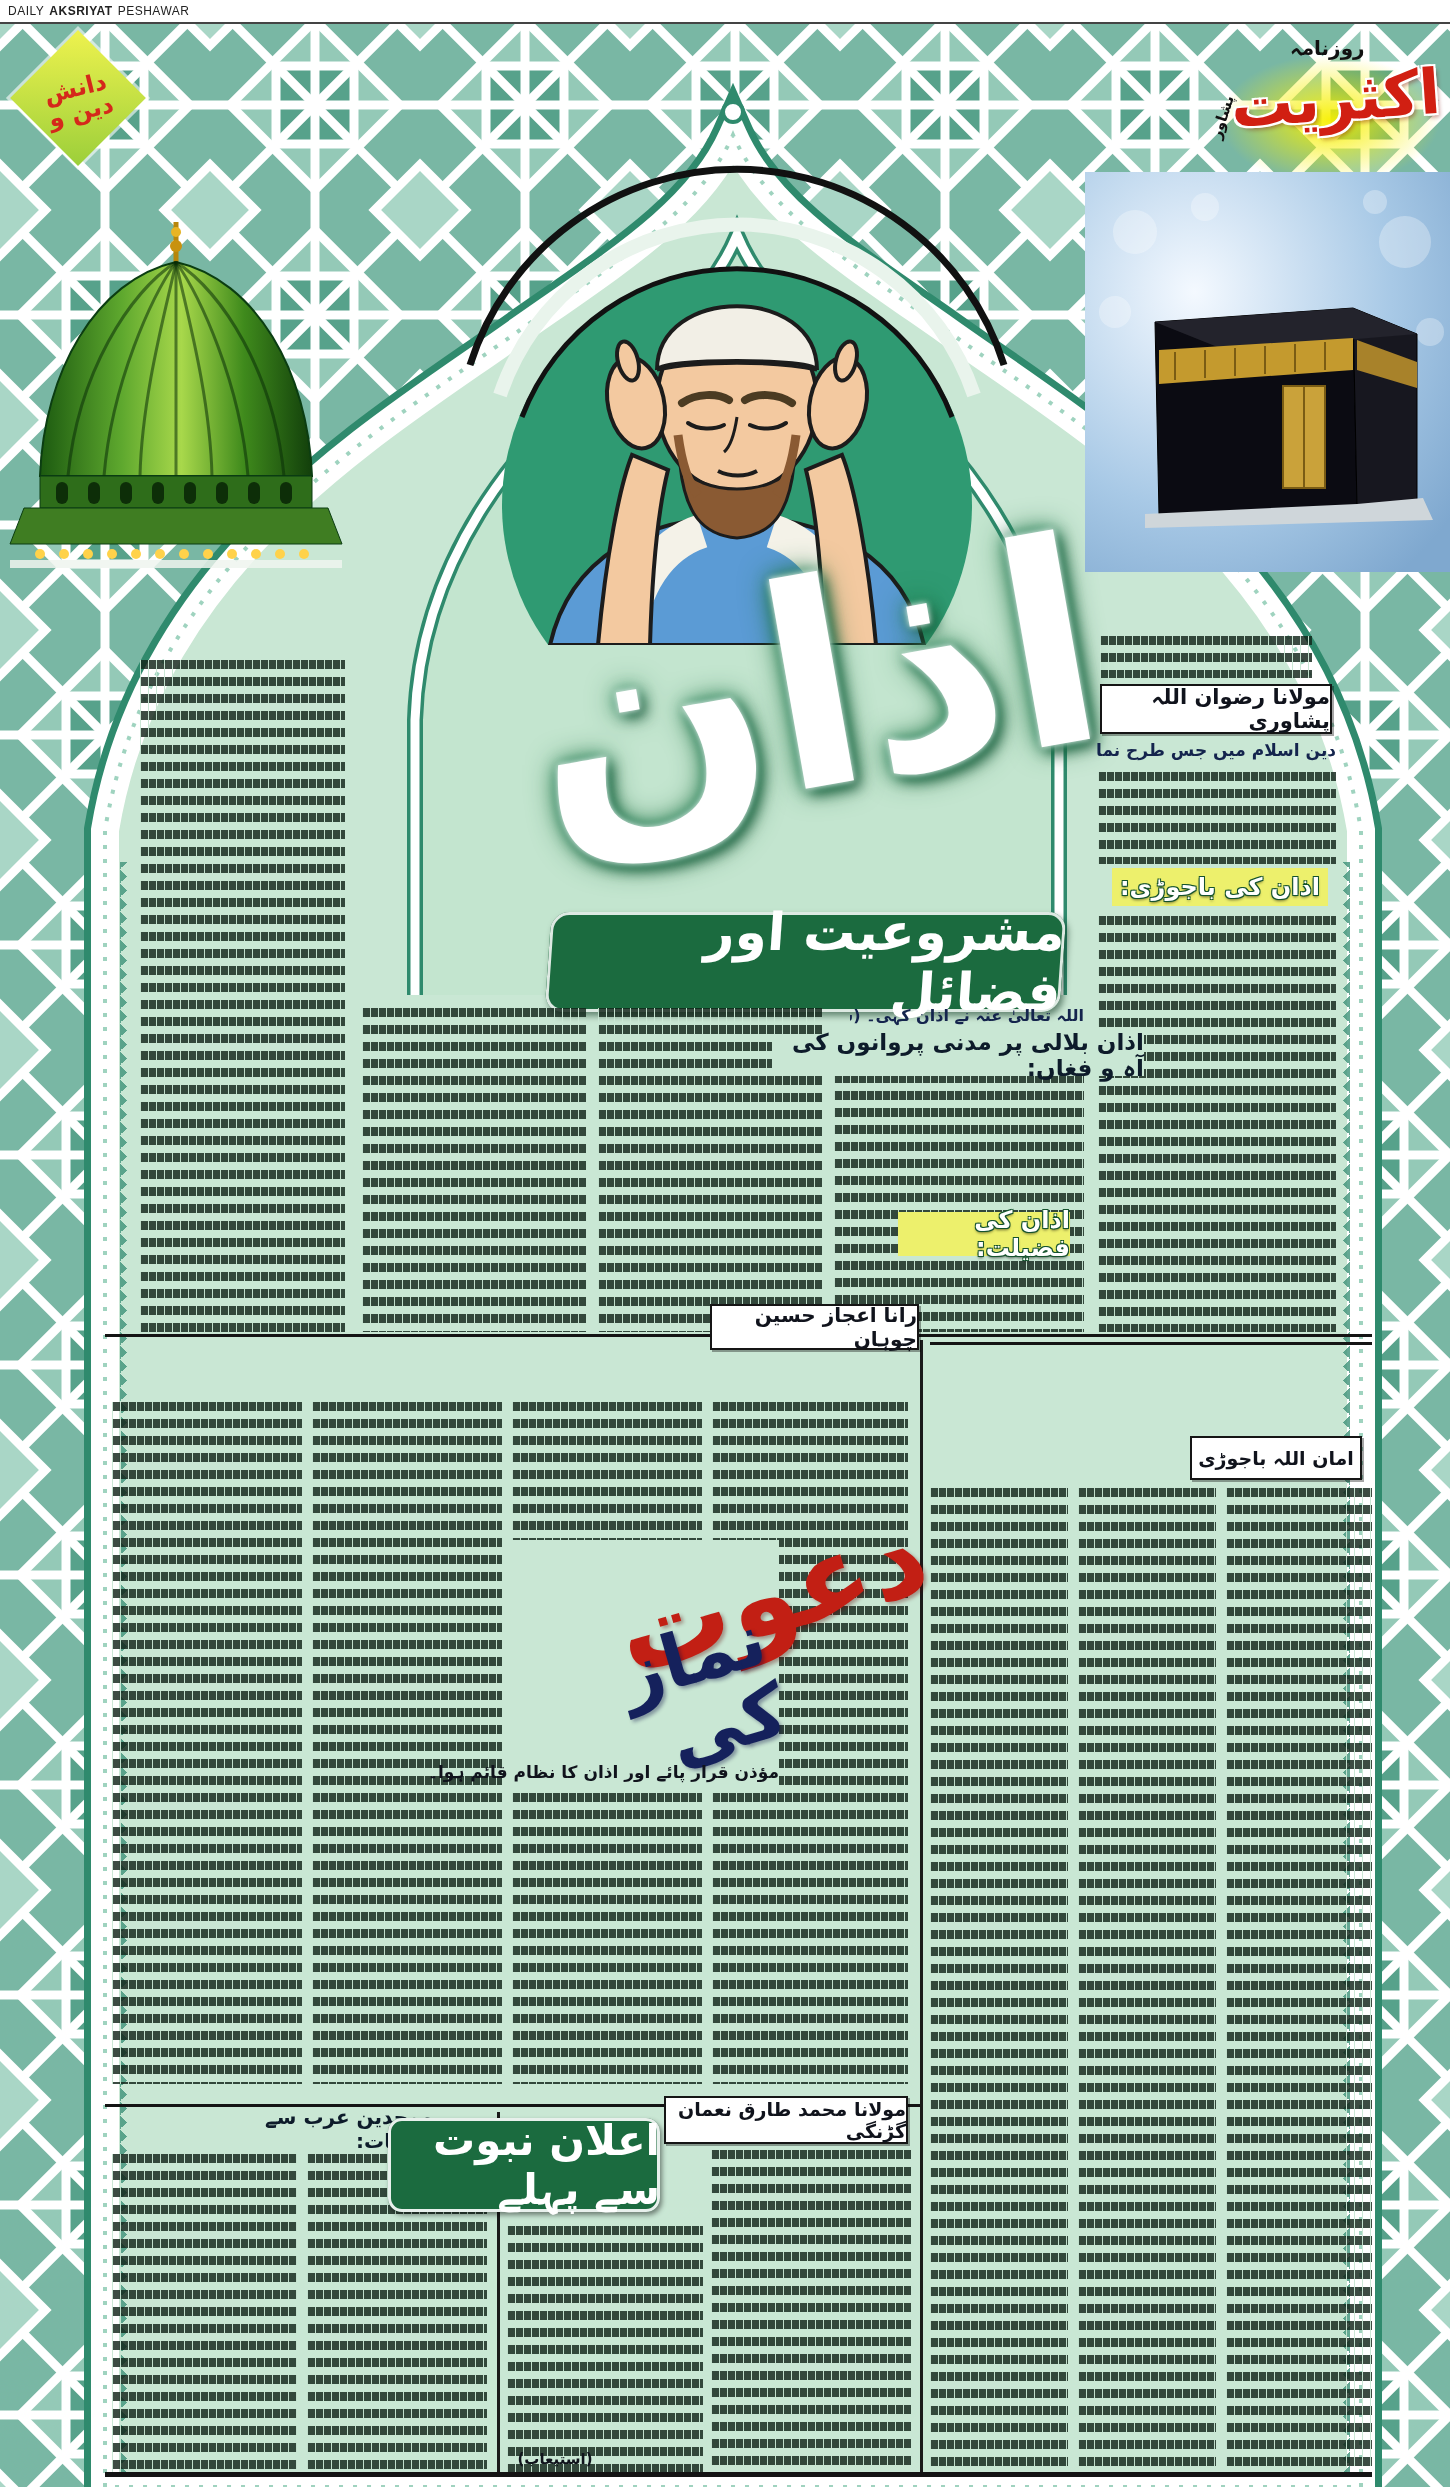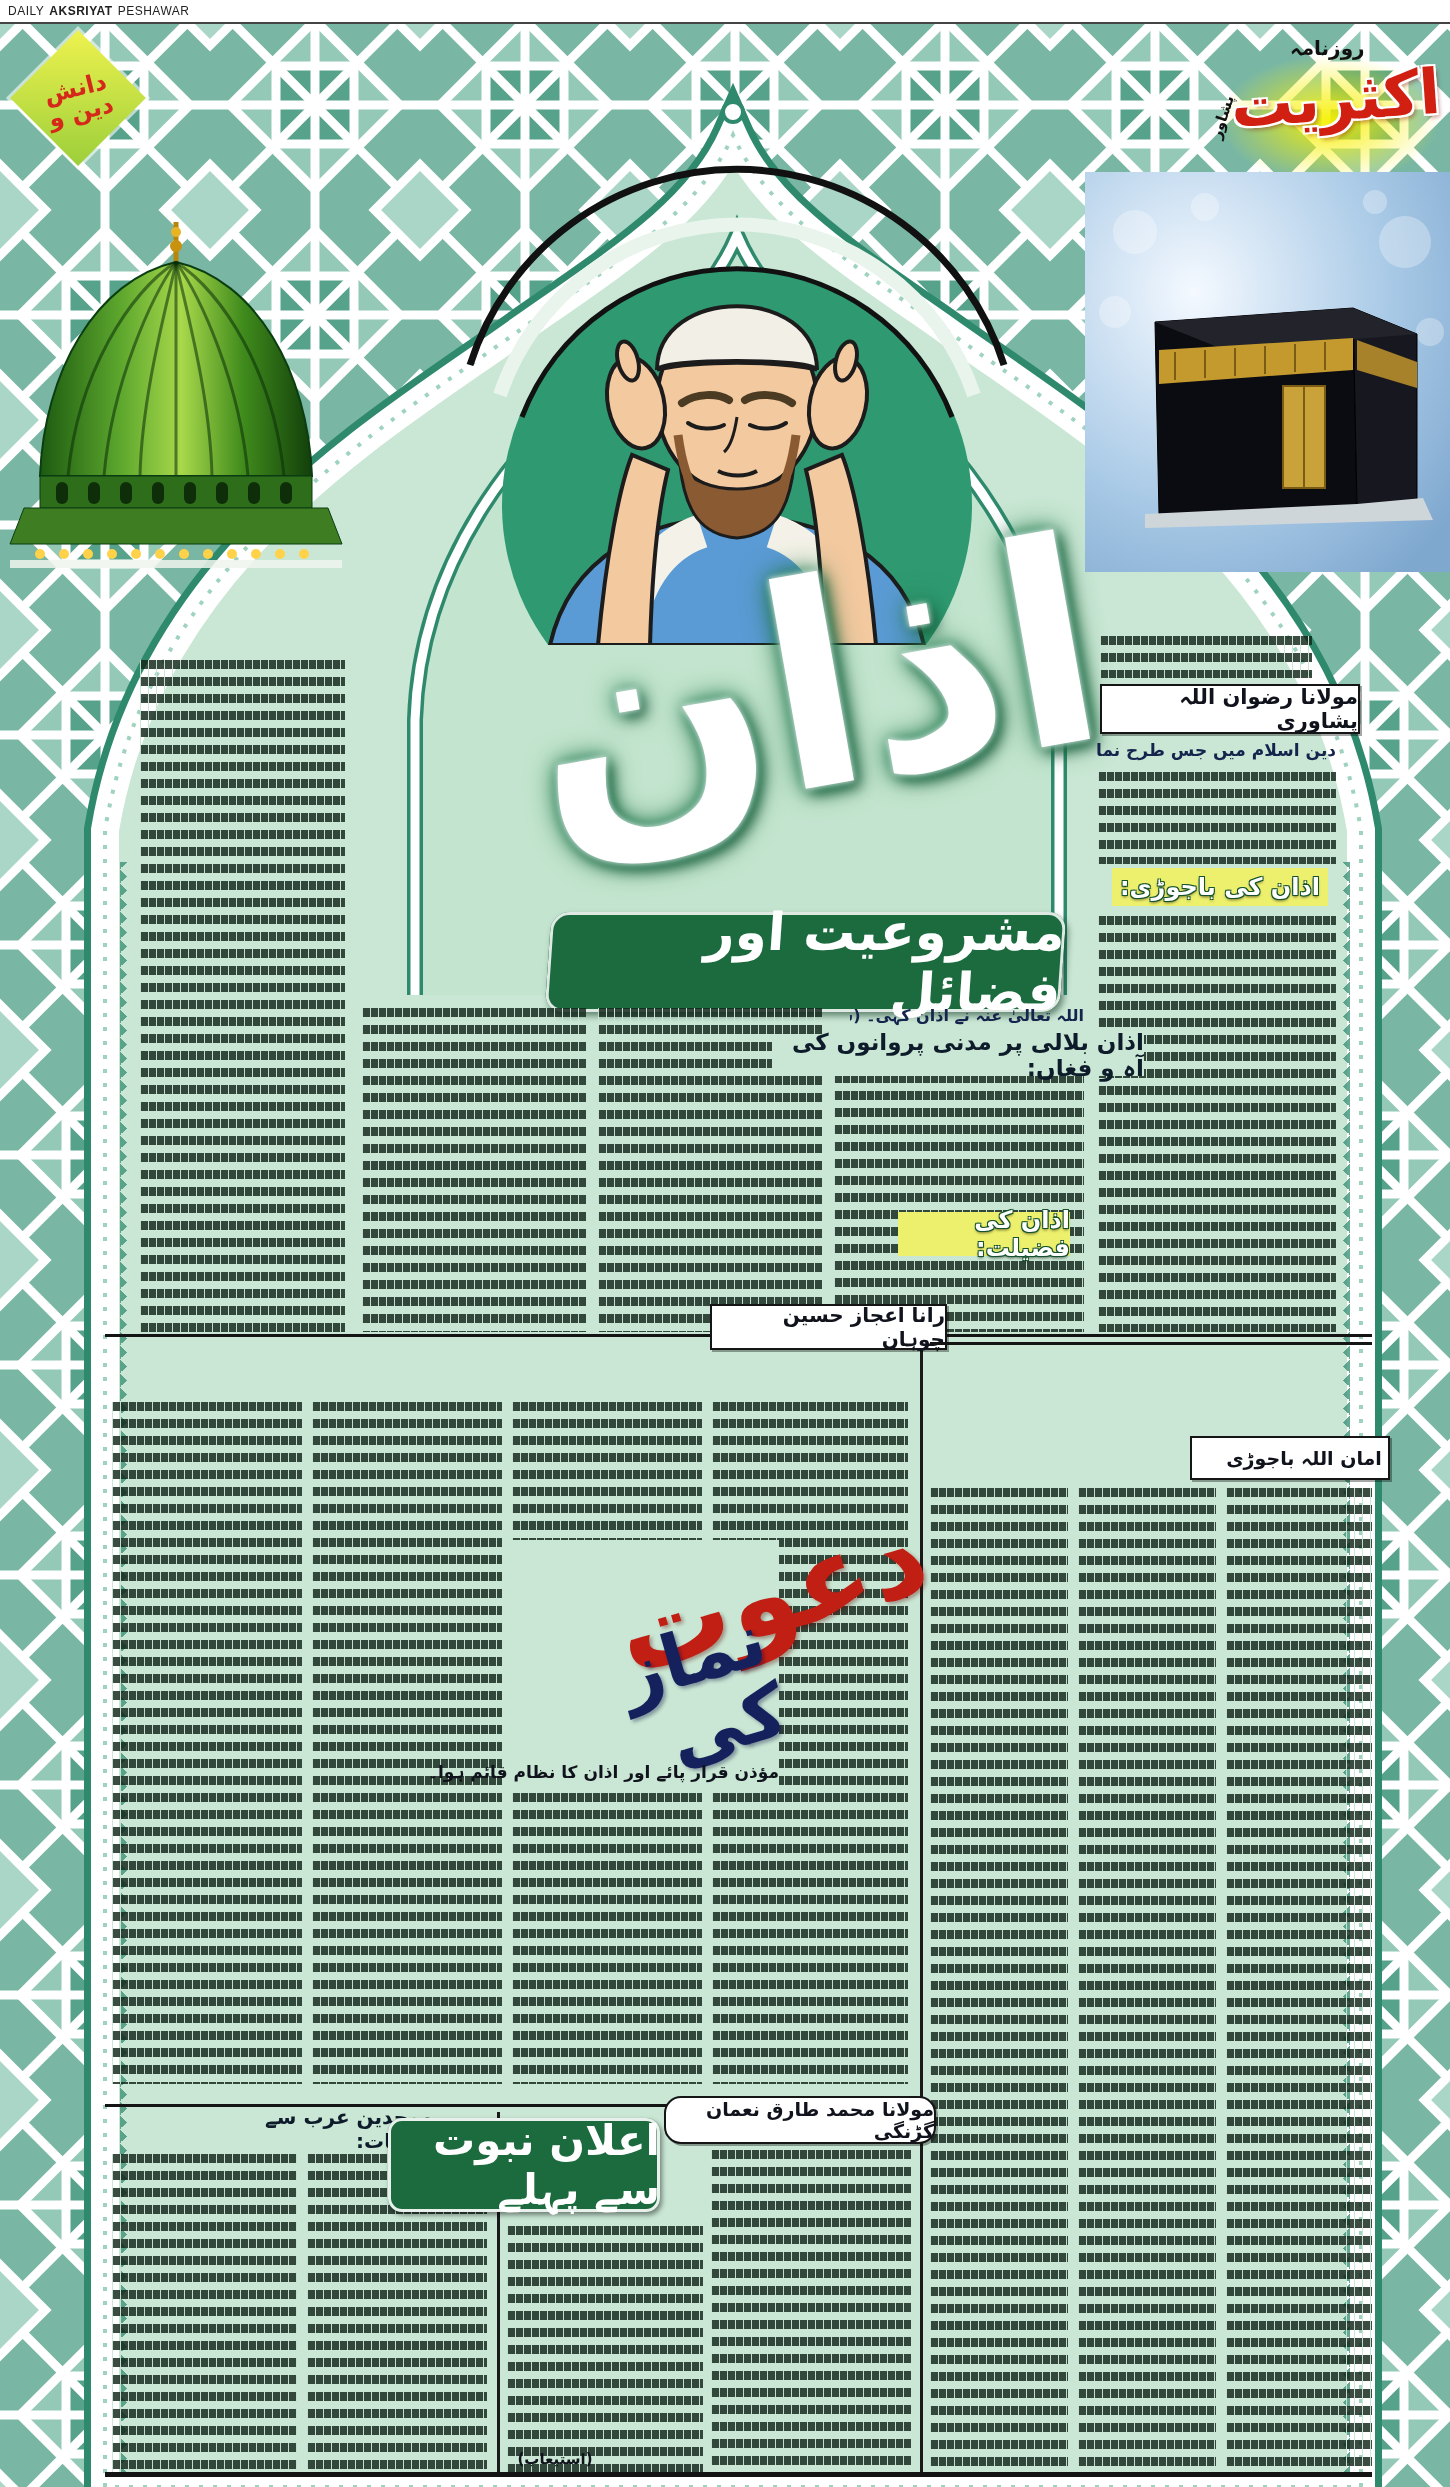--- a/index.html
+++ b/index.html
@@ -12,21 +12,21 @@
           display:flex;align-items:center;padding-left:8px;box-sizing:border-box;letter-spacing:.5px;}
   .header b{margin:0 5px;}
   
   .tcol{background-image:
       repeating-linear-gradient(to right, rgba(201,231,212,.95) 0 1px, transparent 1px 8px),
       repeating-linear-gradient(to bottom, rgba(17,36,25,.82) 0 9px, transparent 9px 17px);
       background-color:transparent;}
   .leadline{direction:rtl;text-align:right;font-weight:bold;color:#14244d;font-size:17px;
       white-space:nowrap;overflow:hidden;}
   .authorbox{background:#fff;border:2px solid #151515;display:flex;align-items:center;justify-content:center;
-      direction:rtl;font-weight:bold;color:#10131c;box-shadow:2px 2px 0 rgba(0,0,0,.35);padding-left:28px;}
+      direction:rtl;font-weight:bold;color:#10131c;box-shadow:2px 2px 0 rgba(0,0,0,.35);}
   .yellowhead{background:#edf06c;color:#fff;font-weight:bold;direction:rtl;
       display:flex;align-items:center;justify-content:center;
       text-shadow:-1px -1px 0 #14532d,1px -1px 0 #14532d,-1px 1px 0 #14532d,1px 1px 0 #14532d,0 2px 3px rgba(0,0,0,.55);}
   .boldhead{color:#0d1b2a;font-weight:bold;direction:rtl;background:#c9e7d4;
       display:flex;align-items:center;justify-content:center;}
   .rule{background:#141414;}
   .zig{background:
       linear-gradient(135deg,#3f937a 25%,transparent 25%) 0 0/14px 14px repeat-y,
       linear-gradient(45deg,#3f937a 25%,transparent 25%) 0 0/14px 14px repeat-y;
       opacity:.8;}
@@ -300,21 +300,21 @@
 
   <div class="abs rule" style="left:105px;top:2104px;width:815px;height:3px;"></div>
   <div class="abs vsep" style="left:497px;top:2112px;width:3px;height:362px;"></div>
 
   <div class="abs boldhead" style="left:205px;top:2112px;width:228px;height:34px;font-size:20px;background:transparent;">
     <span>موحدین عرب سے تعلقات:</span>
   </div>
   <div class="abs tcol" style="left:112px;top:2154px;width:185px;height:318px;"></div>
   <div class="abs tcol" style="left:307px;top:2154px;width:180px;height:318px;"></div>
 
-  <div class="abs authorbox" style="left:664px;top:2096px;width:240px;height:44px;font-size:19px;border-radius:17px;">
+  <div class="abs authorbox" style="left:664px;top:2096px;width:240px;height:44px;font-size:19px;">
     <span>مولانا محمد طارق نعمان گڑنگی</span>
   </div>
   <div class="abs greentitle" style="left:388px;top:2118px;width:272px;height:94px;">
     <span>اعلان نبوت سے پہلے</span>
   </div>
   <div class="abs tcol" style="left:507px;top:2226px;width:196px;height:246px;"></div>
   <div class="abs tcol" style="left:711px;top:2150px;width:200px;height:322px;"></div>
   <div class="abs caption" style="left:500px;top:2450px;width:110px;font-size:15px;">
     <span>(استیعاب)</span>
   </div>

